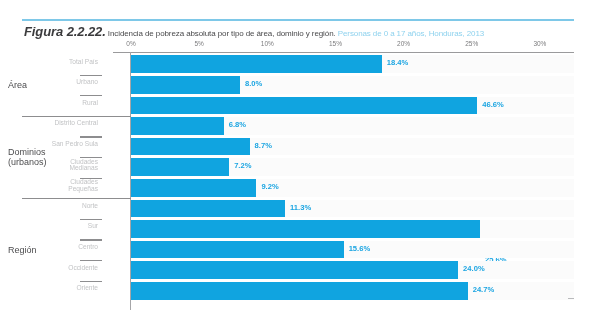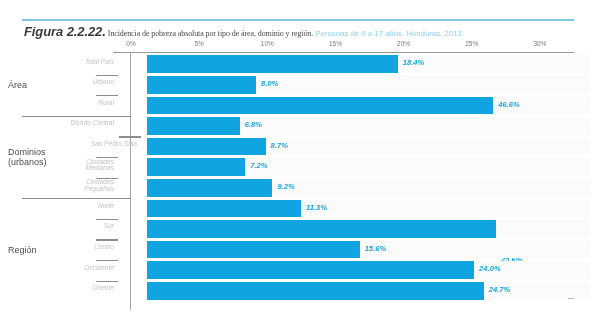--- a/index.html
+++ b/index.html
@@ -38,21 +38,20 @@
     letter-spacing: -0.1px;
   }
   #caption .fig-num {
     font-weight: bold;
     font-style: italic;
     color: #3b3b3d;
     font-size: 13px;
   }
   #caption .fig-title {
     color: #4a4a4c;
-    font-family: Liberation Serif, serif;
   }
   #caption .fig-sub {
     color: #8fd2ee;
   }
 
   
   #chart {
     position: absolute;
     left: 0;
     top: 40px;
@@ -115,24 +114,23 @@
     position: absolute;
     left: 22px;
     width: 109px;
     height: 1.2px;
     background: #8d8d8f;
   }
 
   
   .row {
     position: absolute;
-    left: 16px;
+    left: 0;
     width: 572px;
     height: 20.6px;
-    font-style: italic;
   }
   .row-track {
     position: absolute;
     left: 131px;
     top: 1.4px;
     width: 443px;
     height: 17.6px;
     background: #fbfbfb;
   }
   .cat-label {
@@ -226,21 +224,21 @@
         <div class="bar" style="width: 346.202px; background: rgb(16, 164, 224);"></div>
         <div class="bar-value" style="left: 482.202px; color: rgb(27, 165, 226);">46.6%</div>
       </div>
       <div class="row" style="top: 75.8px;">
         <div class="row-track"></div>
         <div class="tick-sep"></div>
         <div class="cat-label">Distrito Central</div>
         <div class="bar" style="width: 92.684px; background: rgb(16, 164, 224);"></div>
         <div class="bar-value" style="left: 228.684px; color: rgb(27, 165, 226);">6.8%</div>
       </div>
-      <div class="row" style="top: 96.4px; padding-left: 23px;">
+      <div class="row" style="top: 96.4px;">
         <div class="row-track"></div>
         <div class="tick-sep"></div>
         <div class="cat-label">San Pedro Sula</div>
         <div class="bar" style="width: 118.581px; background: rgb(16, 164, 224);"></div>
         <div class="bar-value" style="left: 254.581px; color: rgb(27, 165, 226);">8.7%</div>
       </div>
       <div class="row" style="top: 117px;">
         <div class="row-track"></div>
         <div class="tick-sep"></div>
         <div class="cat-label two-line">Ciudades

